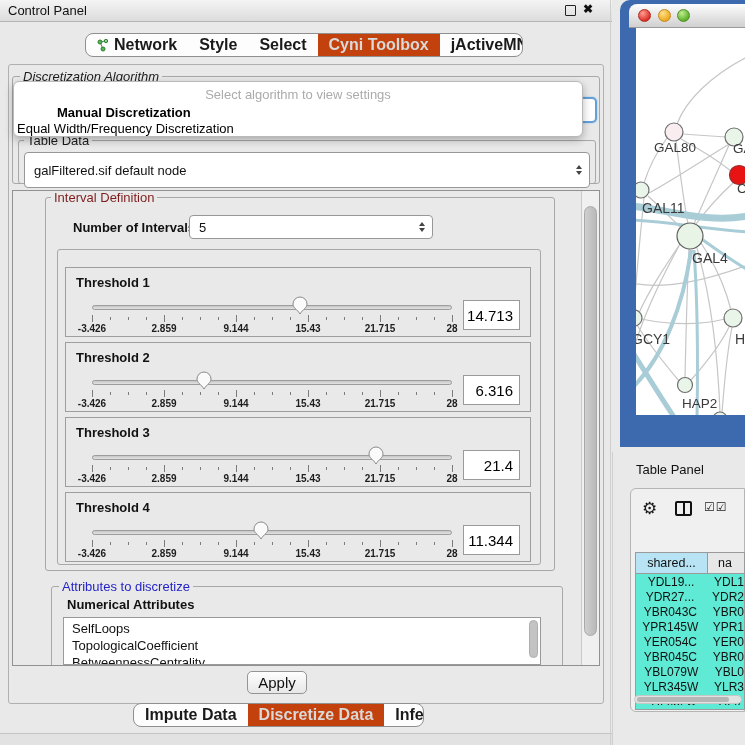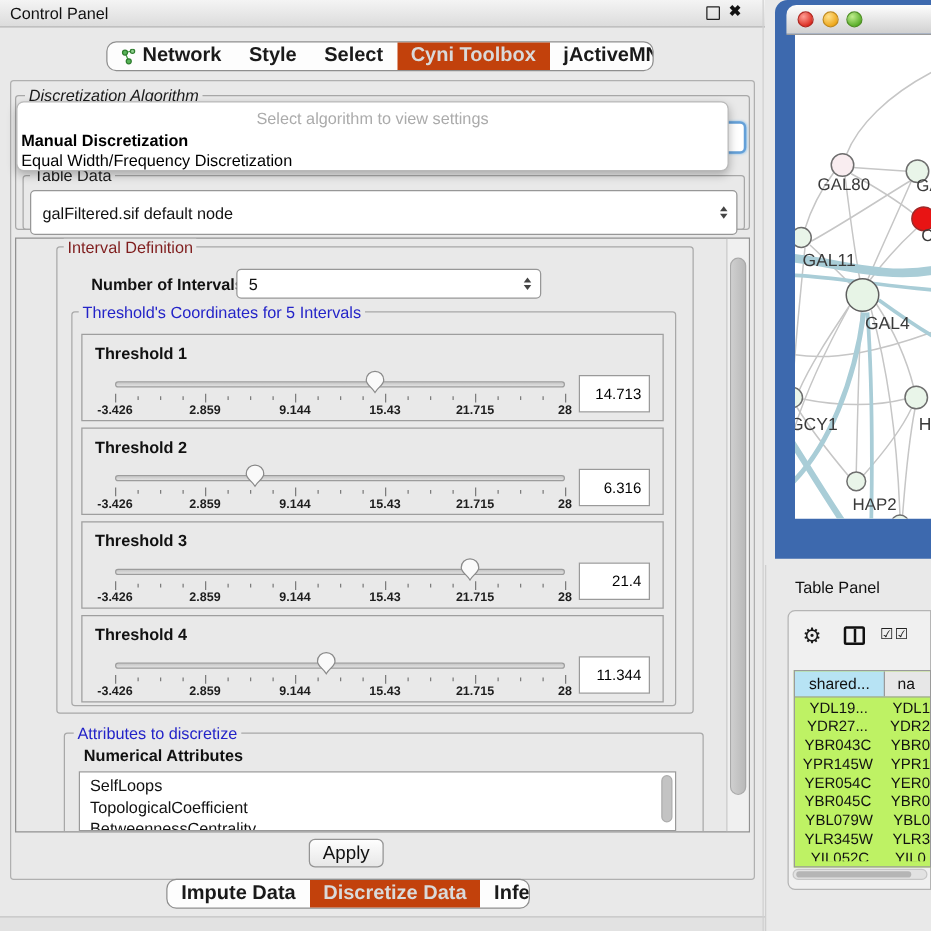--- a/index.html
+++ b/index.html
@@ -62,21 +62,21 @@
   .track { position:absolute; left:0; top:9px; width:100%; height:5px; border-radius:3px;
     border:1px solid #9c9c9c; background:linear-gradient(#c6c6c6,#e2e2e2); }
   .thumb { position:absolute; top:0; width:16px; height:19px; }
   .ticks { position:absolute; left:0; top:19px; width:100%; height:8px; }
   .tick { position:absolute; width:1px; background:#7c7c7c; }
   .tick.minor { height:3px; top:2px; }
   .tick.major { height:7px; top:0; }
   .ticklabels { position:absolute; left:0; top:27px; width:100%; height:11px; }
   .ticklabel { position:absolute; transform:translateX(-50%); font-size:10px; font-weight:700; color:#1d1d1d; white-space:nowrap; }
   .value-field { position:absolute; right:10px; top:32px; width:57px; height:30px; background:#fff;
-    border:1px solid #9a9a9a; font-size:12px; color:#000; display:flex; align-items:center;
+    border:1px solid #9a9a9a; font-size:15px; color:#000; display:flex; align-items:center;
     justify-content:flex-end; padding-right:6px; }
   .attr-item { font-size:13px; color:#111; line-height:17px; padding-left:8px; white-space:nowrap; }
   #attr-scroll { position:absolute; right:2px; top:2px; width:9px; height:38px; border-radius:5px;
     background:#c3c3c3; border:1px solid #adadad; }
 
   #apply-btn { left:247px; top:671px; width:60px; height:23px; border:1px solid #949494; border-radius:5px;
     background:linear-gradient(#fefefe,#e7e7e7); font-size:15px; color:#111;
     display:flex; align-items:center; justify-content:center; }
 
   #bottombar { left:133px; top:703px; width:291px; }
@@ -95,21 +95,21 @@
 
   
   #tp-region { left:612px; top:452px; width:133px; height:293px; background:#e9e9e9; border-left:1px solid #cfcfcf; }
   #tp-title { left:636px; top:462px; font-size:13px; color:#111; }
   #tp-inner { left:630px; top:488px; width:115px; height:224px; background:#f0f0f0;
     border:1px solid #b5b5b5; border-radius:6px 0 0 6px; }
   #gear-icon { left:642px; top:498px; font-size:17px; color:#1a1a1a; }
   #cols-icon { left:675px; top:501px; width:17px; height:15px; border:2px solid #111; border-radius:2px; }
   #cols-icon::after { content:""; position:absolute; left:6px; top:0; width:2px; height:11px; background:#111; }
   #checks-icon { left:704px; top:500px; font-size:12px; color:#222; letter-spacing:1px; white-space:nowrap; }
-  #tp-table { left:635px; top:536px; width:110px; height:158px; border:1px solid #9a9a9a; background:#bef264; overflow:hidden; }
+  #tp-table { left:635px; top:552px; width:110px; height:158px; border:1px solid #9a9a9a; background:#5eead4; overflow:hidden; }
   .tp-header { display:flex; height:21px; border-bottom:1px solid #9a9a9a; }
   .tp-h1 { width:72px; background:#b7e3f4; border-right:1px solid #9a9a9a; font-size:12.5px; color:#111;
     display:flex; align-items:center; justify-content:center; }
   .tp-h2 { flex:1; background:#e7e7e7; font-size:12.5px; color:#111; display:flex; align-items:center; padding-left:10px; }
   #tp-rows { height:131px; overflow:hidden; }
   .tp-row { display:flex; height:15px; font-size:12px; color:#111; }
   .tp-c1 { width:72px; display:flex; align-items:center; justify-content:center; white-space:nowrap; }
   .tp-c2 { flex:1; display:flex; align-items:center; padding-left:8px; white-space:nowrap; }
   #hscroll-track { left:634px; top:695px; width:108px; height:9px; border-radius:5px; background:#e2e2e2; border:1px solid #c6c6c6; }
   #hscroll-thumb { left:2px; top:1px; width:92px; height:5px; border-radius:3px; background:#b5b5b5; }
@@ -161,40 +161,39 @@
 <div class="combo" style="left:24px; top:152px; width:566px; height:36px;">
   <span>galFiltered.sif default node</span>
   <span class="spinner">
       <span class="spin-up"></span>
       <span class="spin-dn"></span>
     </span>
 </div>
 
 <div class="abs" id="algo-popup">
   <div class="abs" id="popup-hint">Select algorithm to view settings</div>
-  <div class="abs popup-opt" style="top:23px; font-weight:700;">Manual Discretization</div>
+  <div class="abs popup-opt" style="top:23px; font-weight:700;margin-left:40px;">Manual Discretization</div>
   <div class="abs popup-opt" style="top:39px;">Equal Width/Frequency Discretization</div>
 </div>
 
 <div class="abs" id="scrollpane">
 
   <div class="groupbox" style="left:32px; top:6px; width:510px; height:374px;"></div>
   <span class="grouptitle gt-green" style="left:38px; top:-1px;">Interval Definition</span>
 
   <span class="abs" style="left:60px; top:29px; font-size:13px; font-weight:700; color:#111;">Number of Intervals</span>
   <div class="combo" style="left:176px; top:24px; width:244px; height:24px;">
     <span>5</span>
     <span class="spinner">
         <span class="spin-up"></span>
         <span class="spin-dn"></span>
       </span>
   </div>
 
   <div class="groupbox" style="left:44px; top:58px; width:484px; height:316px;"></div>
-  <span class="grouptitle gt-blue" style="left:50px; top:51px;">Threshold's Coordinates for 5 Intervals</span>
 
   <div class="threshold-panel" style="left:52px; top:76px; width:466px; height:70px;">
     <span class="th-label">Threshold 1</span>
     <div class="track-zone">
       <div class="track"></div>
       <div class="thumb" style="left:calc(57.72% - 8px);">
         <svg width="16" height="19">
             <path d="M1,8 a7,7 0 1 1 14,0 c0,4 -4,5 -7,10 c-3,-5 -7,-6 -7,-10 z" fill="#fafafa" stroke="#8a8a8a"></path>
           </svg>
       </div>

